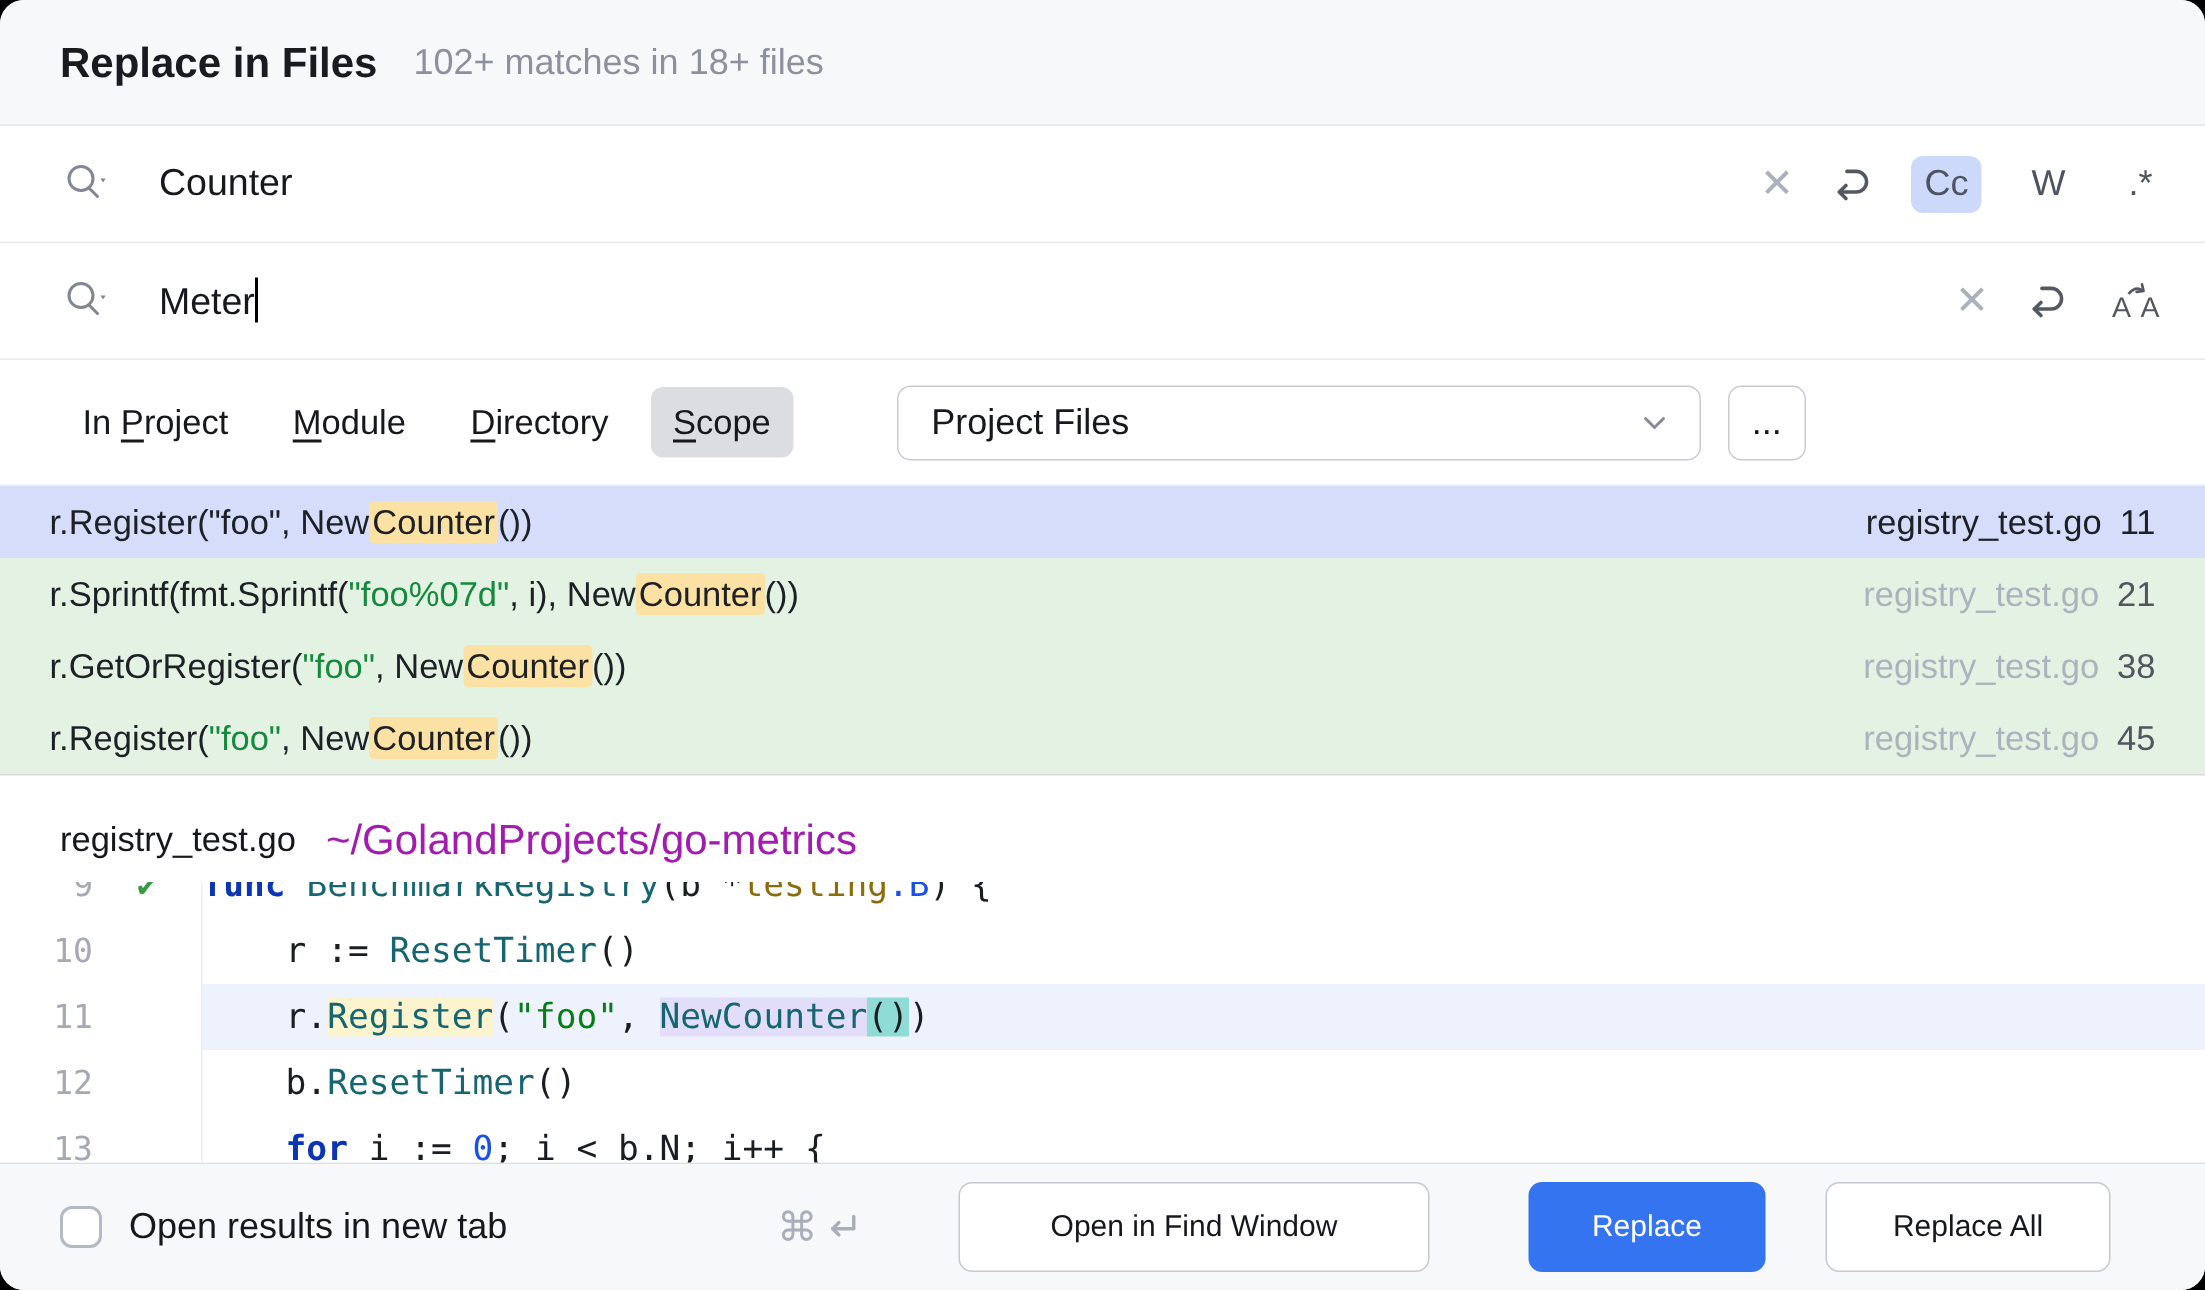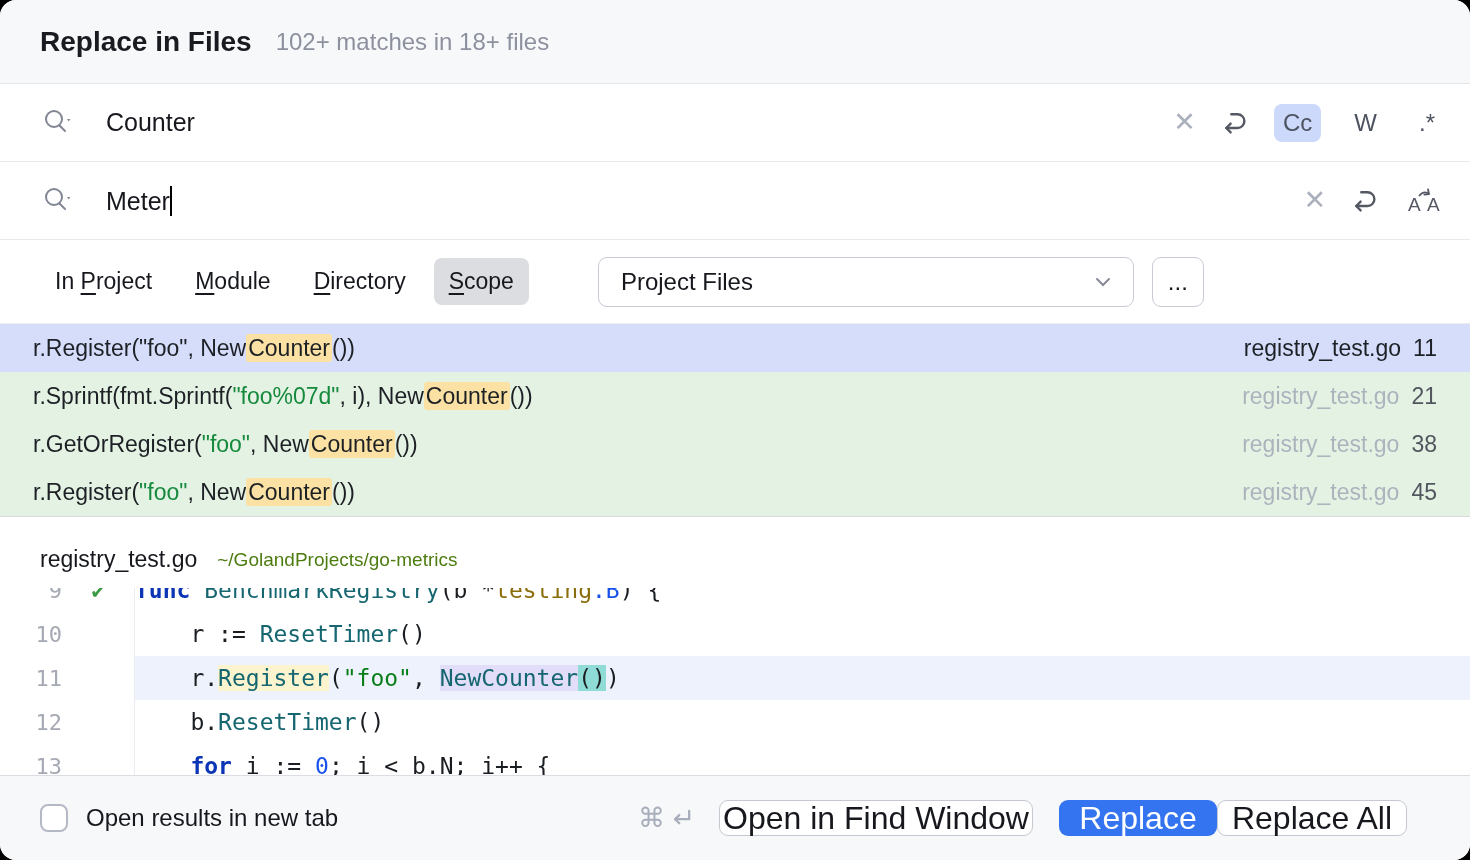--- a/index.html
+++ b/index.html
@@ -46,21 +46,21 @@
   .str-green { color:#158a3c; }
   .rfile { margin-left:auto; display:flex; align-items:baseline; gap:12px; }
   .rfile .fname { color:#acb3bd; }
   .rrow.selected .fname { color:#1d2025; }
   .rfile .fline { color:#52565f; }
   .rrow.selected .fline { color:#1d2025; }
 
   
   .preview-header { height:72px; flex:none; border-top:1px solid #d9dade; background:#fff; display:flex; align-items:center; padding:14px 40px 0 40px; }
   .pfile { font-size:23px; color:#16181d; }
-  .ppath { font-size:19px; color:#4d7c0f; margin-left:20px; }
+  .ppath { font-size:28px; color:#a21caf; margin-left:20px; }
 
   .editor { flex:1; overflow:hidden; position:relative; font-family:"DejaVu Sans Mono",monospace; font-size:23px; background:#fff; }
   .editor-inner { margin-top:-20px; }
   .code-line { display:flex; height:44px; align-items:center; }
   .ln { width:62px; flex:none; text-align:right; color:#a5a9b3; font-size:22px; }
   .gicon { width:72px; flex:none; display:flex; align-items:center; justify-content:center; color:#3a9a43; font-size:22px; }
   .codetxt { flex:1; align-self:stretch; display:flex; align-items:center; border-left:1px solid #ebecf0; padding-left:0px; white-space:pre; color:#1a1d21; }
   .code-line.current .codetxt { background:#eef2fc; }
   .kw { color:#0b35b5; font-weight:bold; }
   .fn { color:#156670; }
@@ -69,21 +69,21 @@
   .numlit { color:#1750eb; }
   .strlit { color:#067d17; }
   .usage-hl { background:#fcf3cf; }
   .matchsel-hl { background:#e2def9; }
   .brace-hl { background:#8fdcd6; }
 
   
   .footer { height:85px; flex:none; background:#f7f8fa; border-top:1px solid #dcdde2; display:flex; align-items:center; padding:0 40px; }
   .footer-label { font-size:24px; color:#16181d; margin-left:18px; }
   .shortcut { margin-left:auto; display:flex; align-items:center; color:#a9aebb; font-size:27px; gap:2px; margin-right:24px; }
-  .btn { height:36px; border-radius:9px; font-size:32px; display:flex; align-items:center; justify-content:center; cursor:pointer; }
+  .btn { height:60px; border-radius:9px; font-size:20px; display:flex; align-items:center; justify-content:center; cursor:pointer;margin-left:40px; }
   .btn.secondary { background:#fff; border:1px solid #c5c8d1; color:#16181d; }
   .btn.primary { background:#3574f0; border:none; color:#fff; }
   #btn-find-window { width:314px; margin-right:26px; }
   #btn-replace-all { width:190px; margin-right:23px; }
   #btn-replace { width:158px; }
 
   svg { display:block; }
 </style>
 </head>
 <body>

